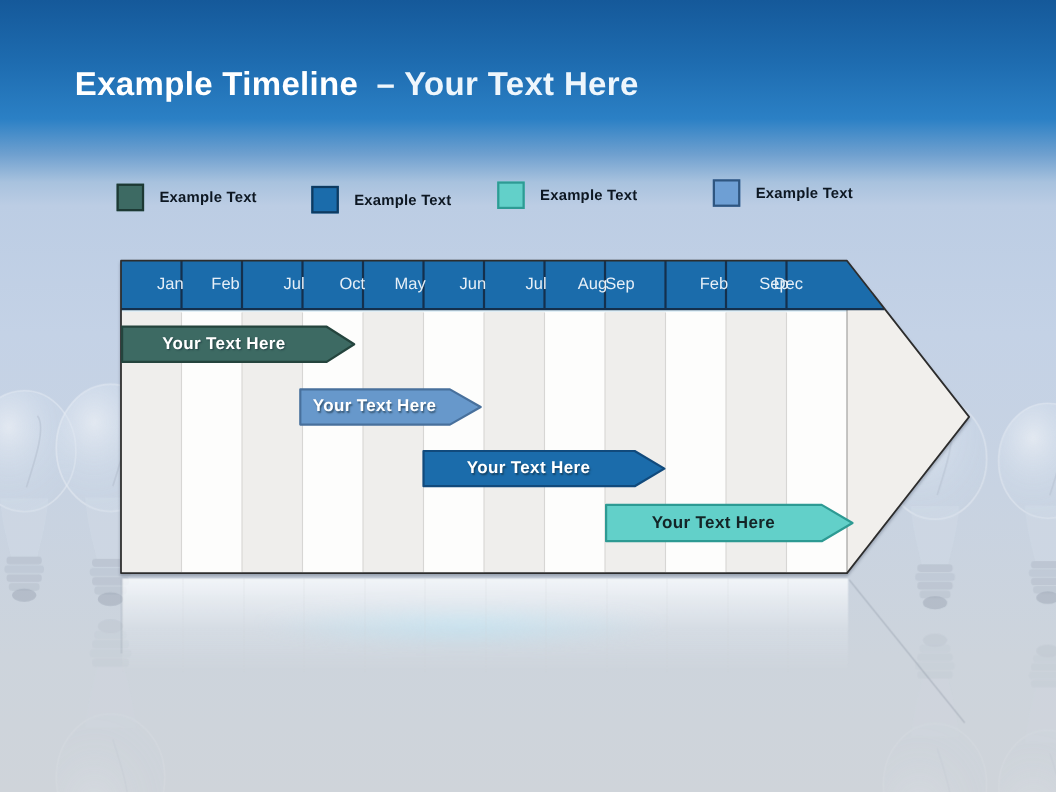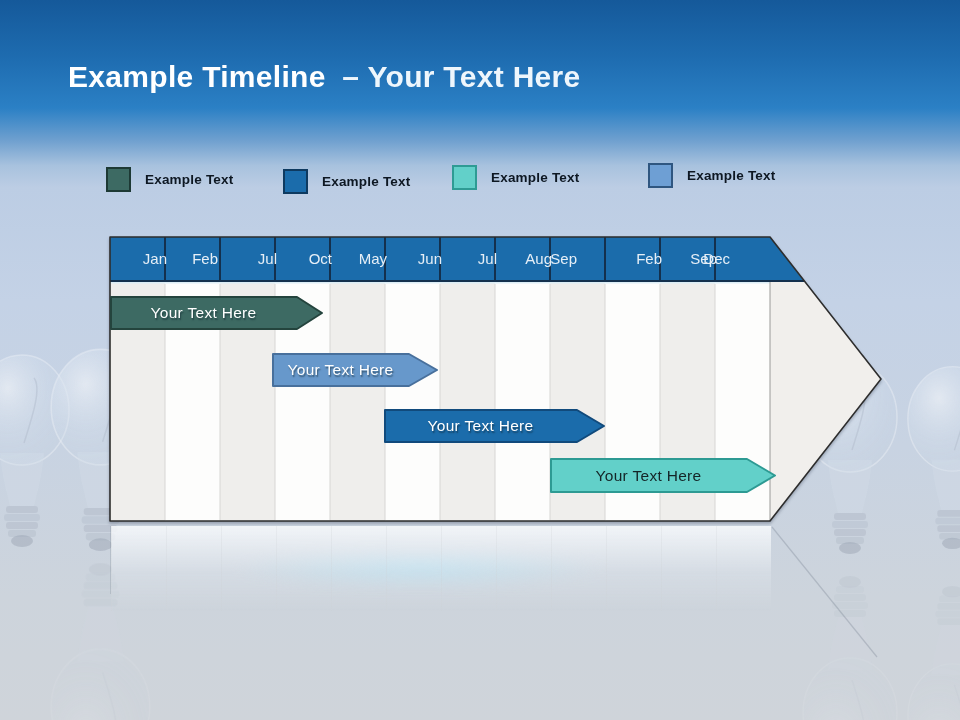--- a/index.html
+++ b/index.html
@@ -27,21 +27,21 @@
   .sq4{background:#6e9fd4;border-color:#2f5680;}
   .li1{left:106px;top:167px;} .li2{left:283px;top:169px;}
   .li3{left:452px;top:165px;} .li4{left:648px;top:163px;}
   .legend-label{font-size:13.5px;font-weight:700;color:#0d1722;letter-spacing:.2px;}
   
   .chart-svg{position:absolute;left:105px;top:232px;
     filter:drop-shadow(0 2px 1.5px rgba(70,80,100,.4));}
   .month{position:absolute;top:250px;width:57px;text-align:right;
     font-size:15px;color:#e6eff7;}
   
-  .task{position:absolute;}
+  .task{position:absolute;font-weight:bold;}
   .task svg{position:absolute;left:0;top:0;overflow:visible;}
   .task svg polygon{stroke-width:2;stroke-linejoin:round;}
   .p1{fill:#3d6a63;stroke:#24443d;}
   .p2{fill:#6798cb;stroke:#48709c;}
   .p3{fill:#1b6cab;stroke:#114a7c;}
   .p4{fill:#62d0c9;stroke:#2d9a93;}
   .task-label{position:absolute;left:0;top:0;text-align:center;
     font-size:15.5px;letter-spacing:.3px;color:#ffffff;
     text-shadow:1px 1.5px 1.5px rgba(15,35,45,.55);}
   .t1{left:110px;top:296px;width:214px;height:34px;}

